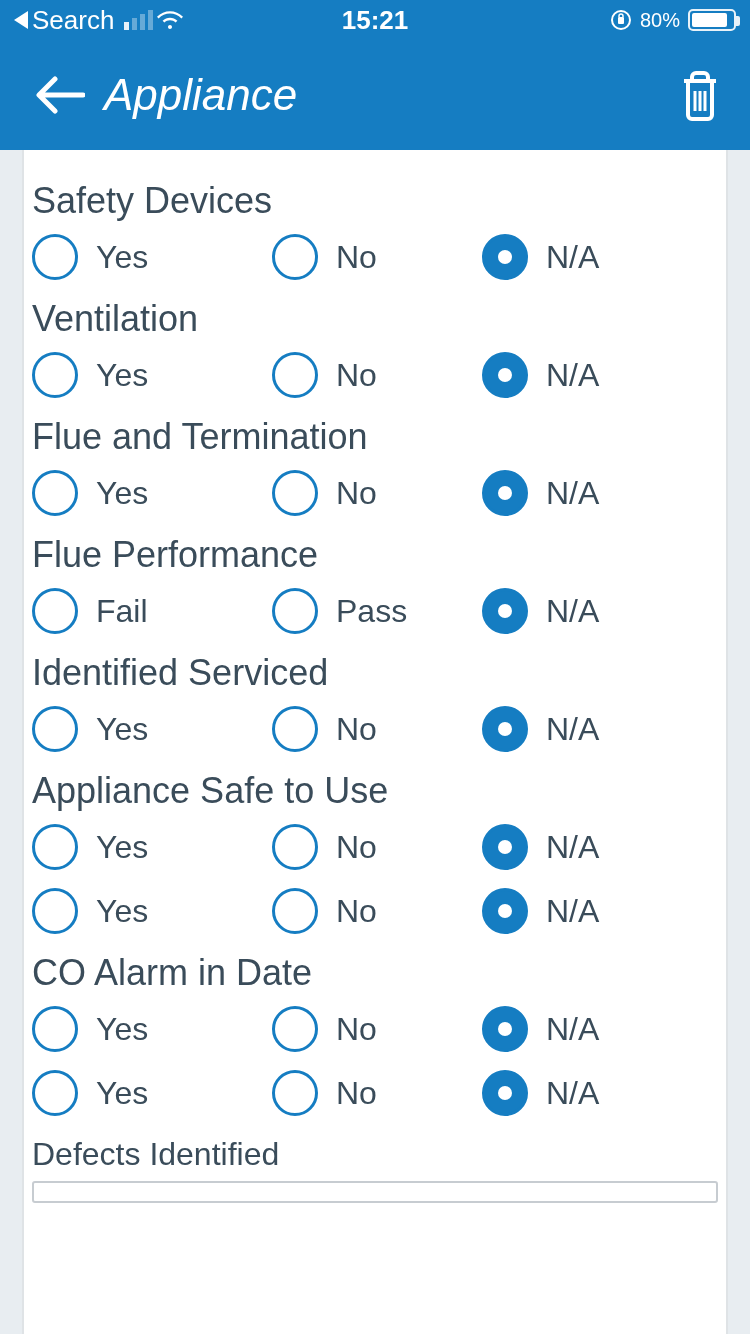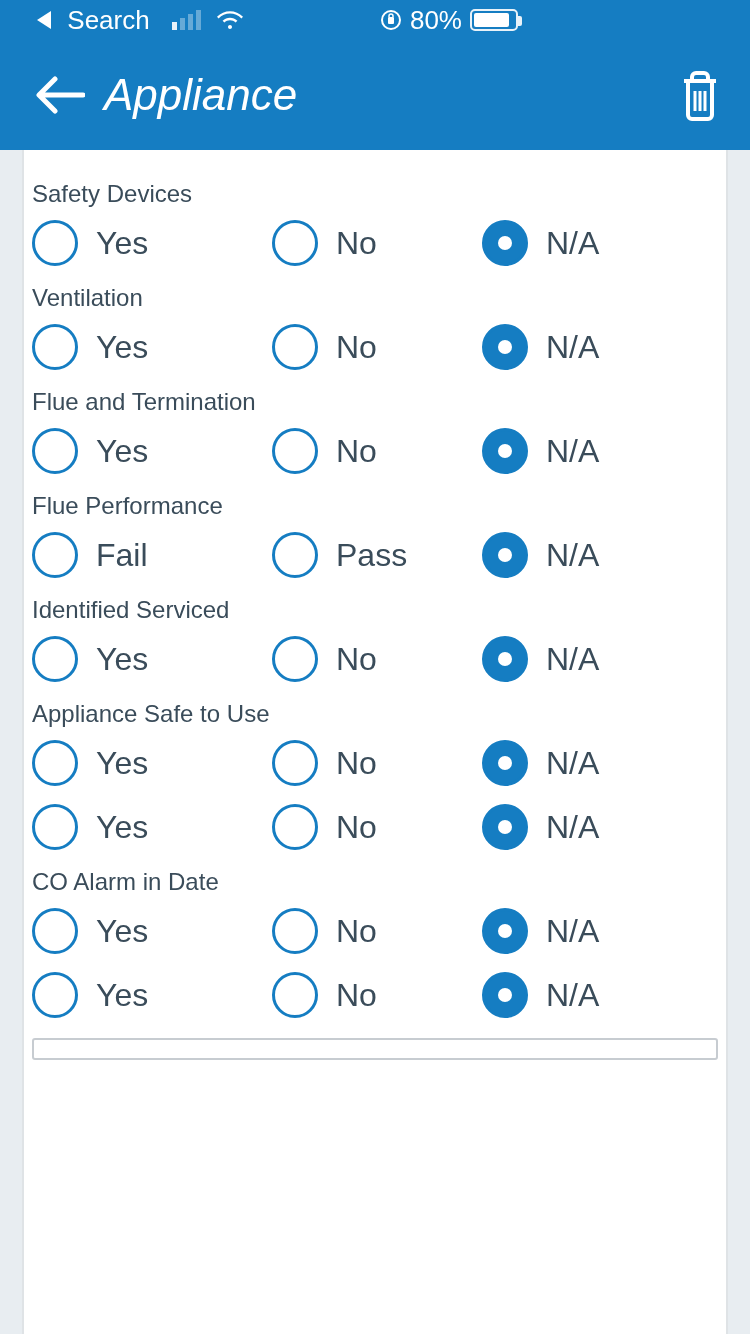--- a/index.html
+++ b/index.html
@@ -12,32 +12,32 @@
   
   .status-bar {
     background: var(--brand);
     height: 40px;
     color: #fff;
     display: flex;
     align-items: center;
     padding: 0 14px;
     font-size: 24px;
   }
-  .status-left { display: flex; align-items: center; gap: 16px; width: 252px; justify-content: center; }
+  .status-left { display: flex; align-items: center; gap: 4px; width: 252px; }
   .back-triangle { display:inline-block; width:0; height:0; border-top:9px solid transparent; border-bottom:9px solid transparent; border-right:14px solid #fff; }
   .back-search { font-size: 26px; }
   .sig-bars { display:flex; align-items:flex-end; gap:3px; margin-left:6px; }
   .sig-bars span { width:5px; background:#fff; opacity:.35; }
   .sig-bars span:nth-child(1){height:8px; opacity:.9;}
   .sig-bars span:nth-child(2){height:12px;opacity:.35;}
   .sig-bars span:nth-child(3){height:16px;opacity:.35;}
   .sig-bars span:nth-child(4){height:20px;opacity:.35;}
   .wifi svg{display:block}
   .status-center { flex:1; text-align:center; font-size:26px; font-weight:600; }
-  .status-right { display:flex; align-items:center; gap:8px; width:252px; justify-content:flex-end; font-size:26px; }
+  .status-right { display:flex; align-items:center; gap:8px; width:252px; justify-content:flex-end; font-size:20px; }
   .lock-rot svg{display:block}
   .battery { position:relative; width:48px; height:22px; border:2px solid rgba(255,255,255,.9); border-radius:5px; }
   .battery::after{content:"";position:absolute;right:-6px;top:5px;width:4px;height:10px;background:rgba(255,255,255,.9);border-radius:0 2px 2px 0;}
   .battery .fill{position:absolute;left:2px;top:2px;bottom:2px;width:80%;background:#fff;border-radius:2px;}
 
   
   .nav-header{
     background: var(--brand);
     height: 110px;
     display:flex;
@@ -61,21 +61,21 @@
     border-left:2px solid #dfe3e6;
     border-right:2px solid #dfe3e6;
     height:100%;
     padding: 24px 0 0 0;
   }
   .question{
     padding: 6px 0 12px 0;
   }
   .q-title{
     color: var(--label-col);
-    font-size:24px;
+    font-size:36px;
     padding: 0 13px 12px 8px;
   }
   .radio-row{
     display:flex;
     align-items:center;
     padding: 0 8px;
   }
   .radio-opt{
     display:flex;
     align-items:center;
@@ -127,20 +127,21 @@
         <span></span>
         <span></span>
         <span></span>
       </span>
     <span class="wifi">
       <svg width="26" height="20" viewBox="0 0 26 20">
           <path d="M13 19c1.1 0 2-.9 2-2s-.9-2-2-2-2 .9-2 2 .9 2 2 2zm-5.6-6.4C8.9 11.1 10.9 10.3 13 10.3s4.1.8 5.6 2.3l1.8-1.8C18.3 8.7 15.7 7.7 13 7.7s-5.3 1-7.4 3.1l1.8 1.8zM1.6 8.4C4.6 5.3 8.7 3.6 13 3.6s8.4 1.7 11.4 4.8l1.6-1.6C22.5 3.1 17.9 1.2 13 1.2S3.5 3.1 0 6.8l1.6 1.6z" fill="#fff"></path>
         </svg>
     </span>
   </div>
+  <div class="status-center">15:21</div>
   <div class="status-right">
     <span class="lock-rot">
       <svg width="22" height="22" viewBox="0 0 22 22">
           <circle cx="11" cy="11" r="9" fill="none" stroke="#fff" stroke-width="2"></circle>
           <rect x="8" y="8" width="6" height="7" rx="1" fill="#fff"></rect>
           <path d="M9 8v-1a2 2 0 1 1 4 0v1" fill="none" stroke="#fff" stroke-width="1.5"></path>
         </svg>
     </span>
     <span>80%</span>
     <span class="battery">
@@ -316,17 +317,18 @@
             </div>
             <div class="radio-opt selected">
               <div class="radio-circle"></div>
               <div class="radio-label">N/A</div>
             </div>
           </div>
         </div>
       </div>
 
     <div class="defects">
+      <div class="defects-label">Defects Identified</div>
       <div class="defects-input"></div>
     </div>
 
   </div>
 </div>
 
 </body></html>

